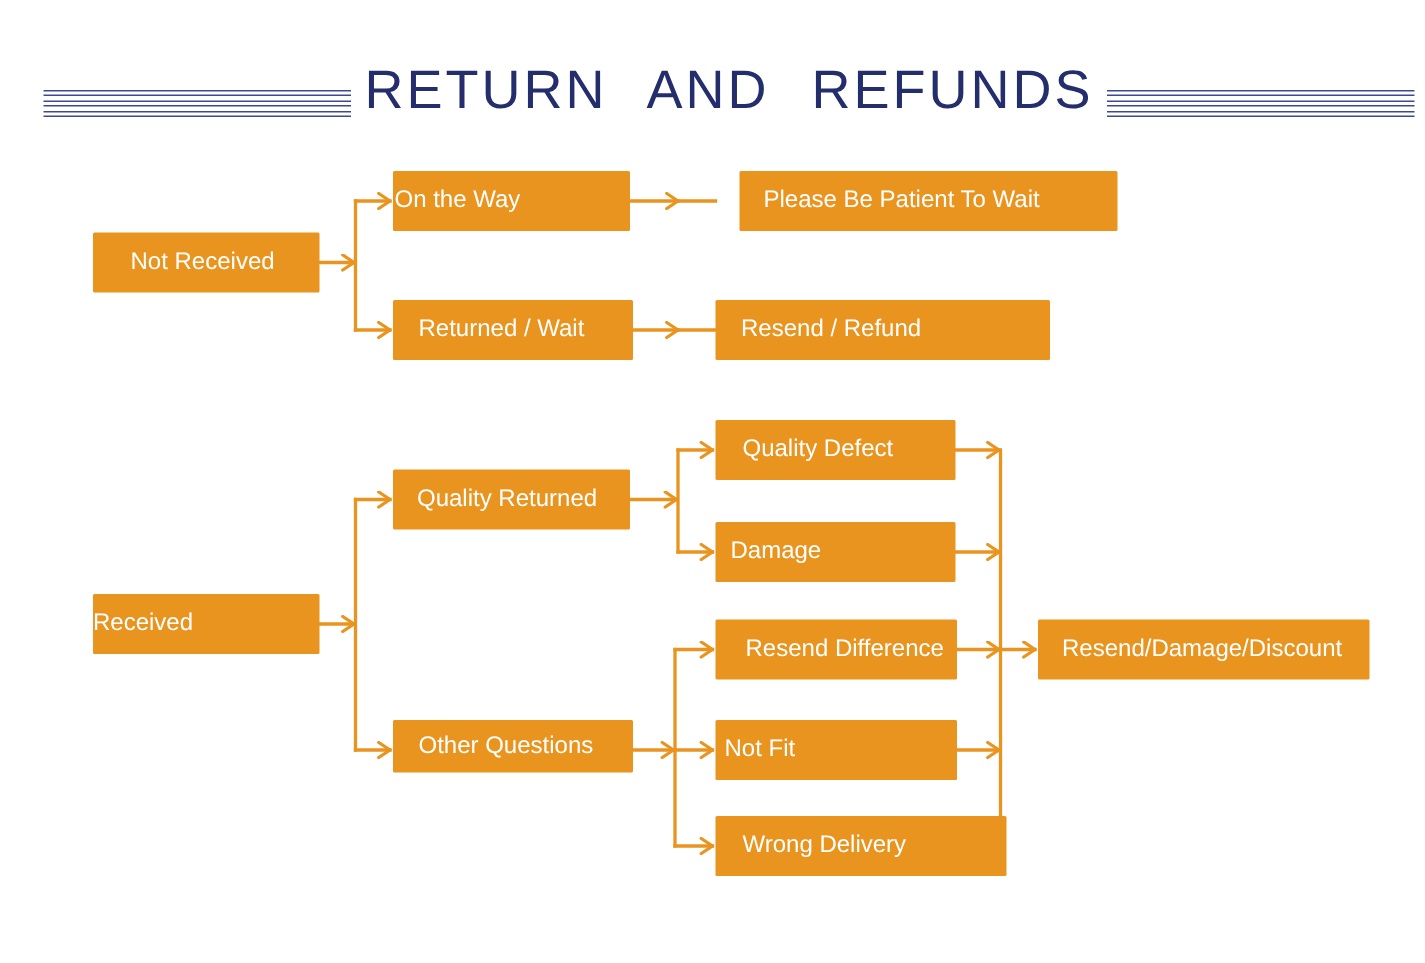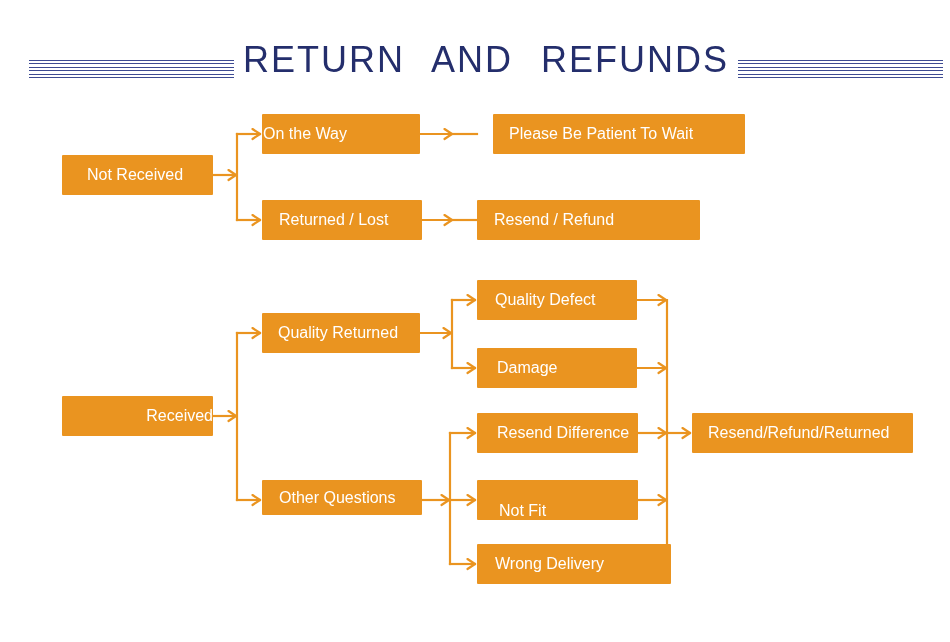--- a/index.html
+++ b/index.html
@@ -93,51 +93,51 @@
         <div class="node" style="left: 62px; top: 155px; width: 151px; height: 40px; padding-left: 25px;">
           <span>Not Received</span>
         </div>
         <div class="node" style="left: 262px; top: 114px; width: 158px; height: 40px; padding-left: 1px;">
           <span>On the Way</span>
         </div>
         <div class="node" style="left: 477px; top: 114px; width: 252px; height: 40px; padding-left: 16px; margin-left: 16px;">
           <span>Please Be Patient To Wait</span>
         </div>
         <div class="node" style="left: 262px; top: 200px; width: 160px; height: 40px; padding-left: 17px;">
-          <span>Returned / Lost</span>
+          <span>Returned / Wait</span>
         </div>
         <div class="node" style="left: 477px; top: 200px; width: 223px; height: 40px; padding-left: 17px;">
           <span>Resend / Refund</span>
         </div>
-        <div class="node" style="left: 62px; top: 396px; width: 151px; height: 40px; padding-left: 25px; justify-content: flex-end;">
+        <div class="node" style="left: 62px; top: 396px; width: 151px; height: 40px; ">
           <span>Received</span>
         </div>
         <div class="node" style="left: 262px; top: 313px; width: 158px; height: 40px; padding-left: 16px;">
           <span>Quality Returned</span>
         </div>
         <div class="node" style="left: 477px; top: 280px; width: 160px; height: 40px; padding-left: 18px;">
           <span>Quality Defect</span>
         </div>
-        <div class="node" style="left: 477px; top: 348px; width: 160px; height: 40px; padding-left: 20px;">
+        <div class="node" style="left: 477px; top: 348px; width: 160px; height: 40px; padding-left: 10px;">
           <span>Damage</span>
         </div>
         <div class="node" style="left: 262px; top: 480px; width: 160px; height: 35px; padding-left: 17px;">
           <span>Other Questions</span>
         </div>
         <div class="node" style="left: 477px; top: 413px; width: 161px; height: 40px; padding-left: 20px;">
           <span>Resend Difference</span>
         </div>
-        <div class="node" style="left: 477px; top: 480px; width: 161px; height: 40px; padding-left: 22px; align-items: flex-end;">
+        <div class="node" style="left: 477px; top: 480px; width: 161px; height: 40px; padding-left: 6px;">
           <span>Not Fit</span>
         </div>
         <div class="node" style="left: 477px; top: 544px; width: 194px; height: 40px; padding-left: 18px;">
           <span>Wrong Delivery</span>
         </div>
         <div class="node" style="left: 692px; top: 413px; width: 221px; height: 40px; padding-left: 16px;">
-          <span>Resend/Refund/Returned</span>
+          <span>Resend/Damage/Discount</span>
         </div>
       </div>
   </div>
 
   <header class="header">
     <div class="rule">
       <i></i>
         <i></i>
         <i></i>
     </div>

